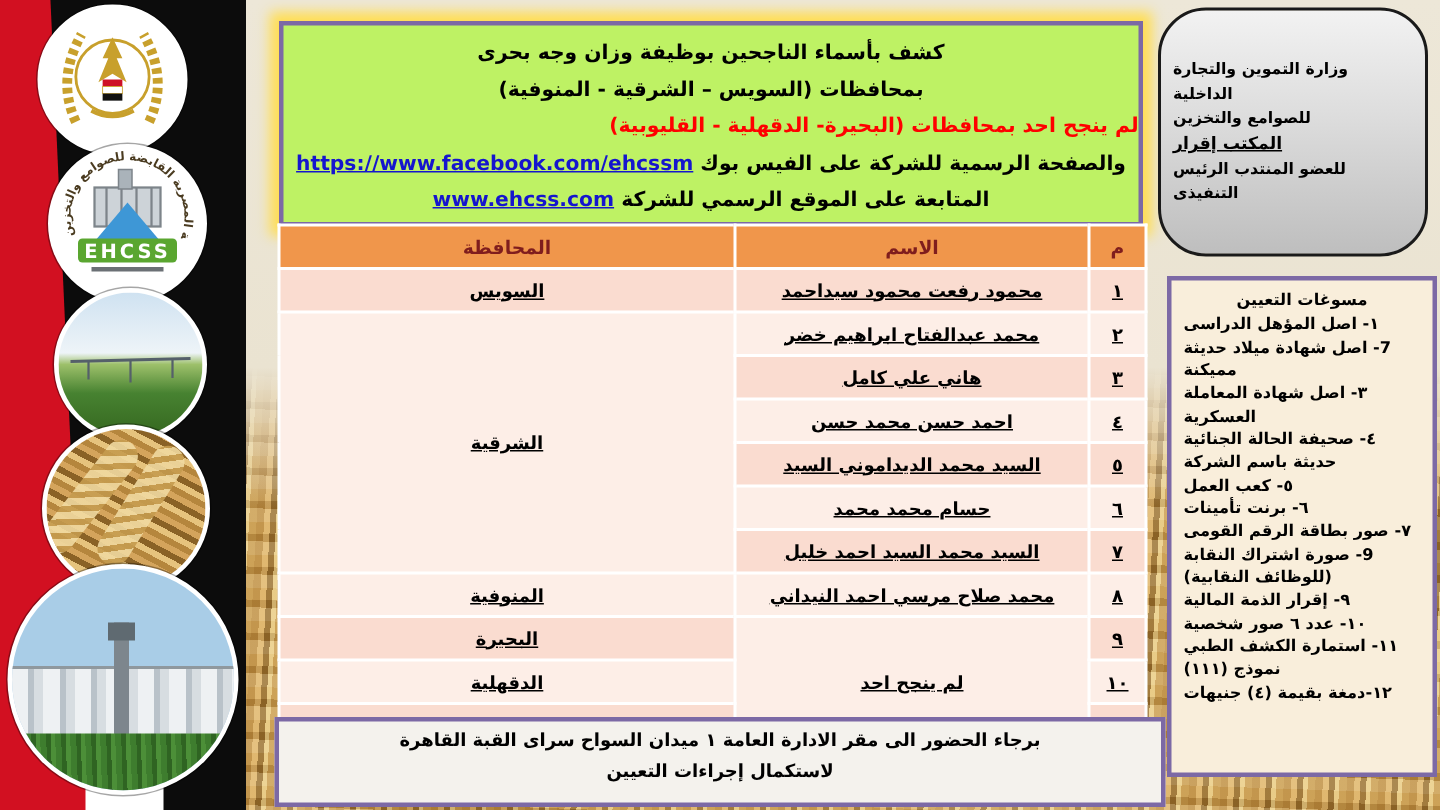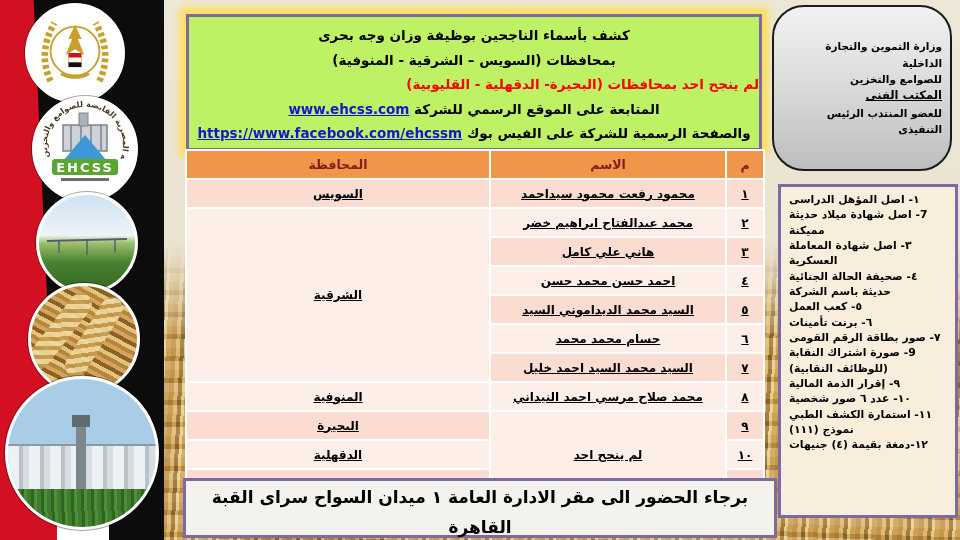--- a/index.html
+++ b/index.html
@@ -72,28 +72,28 @@
     height:27px;border:2px solid #fff;text-align:center;padding:0 4px;text-decoration:underline;
   }
   tr.odd td{background:#FADCD0;}
   tr.even td{background:#FDEEE7;}
   table.results td.merged{background:#FDEEE7;}
   
   .footer-box{
     position:absolute;left:183px;top:478px;width:588px;height:52px;
     background:#F4F2ED;border:3px solid #7C69A5;
     direction:rtl;text-align:center;font-weight:bold;color:#000;
-    font-size:17px;line-height:1.75;padding-top:2px;
+    font-size:12px;line-height:1.75;padding-top:2px;
   }
   
   .ministry-box{
     position:absolute;left:772px;top:5px;width:180px;height:166px;
     background:linear-gradient(180deg,#F2F2F2 0%,#DCDCDC 45%,#BEBEBE 100%);
     border:2px solid #1a1a1a;border-radius:32px;
-    direction:rtl;text-align:right;font-weight:bold;color:#000;
+    direction:rtl;text-align:left;font-weight:bold;color:#000;
     font-size:10.5px;line-height:1.55;
     display:flex;flex-direction:column;justify-content:center;padding:0 8px;box-sizing:border-box;
   }
   .ministry-box .u{text-decoration:underline;font-size:11.5px;}
   
   .req-box{
     position:absolute;left:778px;top:184px;width:158px;height:318px;
     background:#F9EEDB;border:3px solid #7C69A5;
     direction:rtl;font-weight:bold;color:#000;
     font-size:10.8px;line-height:1.42;padding:5px 8px;
@@ -169,26 +169,26 @@
     <div class="tower"></div>
     <div class="field5"></div>
   </div>
 </div>
 
 <div class="title-box">
   <div>كشف بأسماء الناجحين بوظيفة وزان وجه بحرى</div>
   <div>بمحافظات (السويس – الشرقية - المنوفية)</div>
   <div class="red">لم ينجح احد بمحافظات (البحيرة- الدقهلية - القليوبية)</div>
   <div>
+    <span>والصفحة الرسمية للشركة على الفيس بوك</span>
+    <a href="#">https://www.facebook.com/ehcssm</a>
+  </div>
+  <div>
     <span>المتابعة على الموقع الرسمي للشركة</span>
     <a href="#">www.ehcss.com</a>
-  </div>
-  <div>
-    <span>والصفحة الرسمية للشركة على الفيس بوك</span>
-    <a href="#">https://www.facebook.com/ehcssm</a>
   </div>
 </div>
 
 <table class="results">
   <colgroup>
       <col style="width:38px">
       <col style="width:236px">
       <col style="width:304px">
     </colgroup>
   <thead>
@@ -251,25 +251,26 @@
 </table>
 
 <div class="footer-box">
   <div>برجاء الحضور الى مقر الادارة العامة ١ ميدان السواح سراى القبة القاهرة</div>
   <div>لاستكمال إجراءات التعيين</div>
 </div>
 
 <div class="ministry-box">
   <div>وزارة التموين والتجارة الداخلية</div>
   <div>للصوامع والتخزين</div>
-  <div class="u">المكتب الفنى</div>
+  <div class="u">المكتب إقرار</div>
   <div>للعضو المنتدب الرئيس التنفيذى</div>
 </div>
 
 <div class="req-box">
+  <div class="req-title">مسوغات التعيين</div>
   <div>
       <div class="req-item">١- اصل المؤهل الدراسى</div>
       <div class="req-item">7- اصل شهادة ميلاد حديثة مميكنة</div>
       <div class="req-item">٣- اصل شهادة المعاملة العسكرية</div>
       <div class="req-item">٤- صحيفة الحالة الجنائية حديثة باسم الشركة</div>
       <div class="req-item">٥- كعب العمل</div>
       <div class="req-item">٦- برنت تأمينات</div>
       <div class="req-item">٧- صور بطاقة الرقم القومى</div>
       <div class="req-item">9- صورة اشتراك النقابة (للوظائف النقابية)</div>
       <div class="req-item">٩- إقرار الذمة المالية</div>

